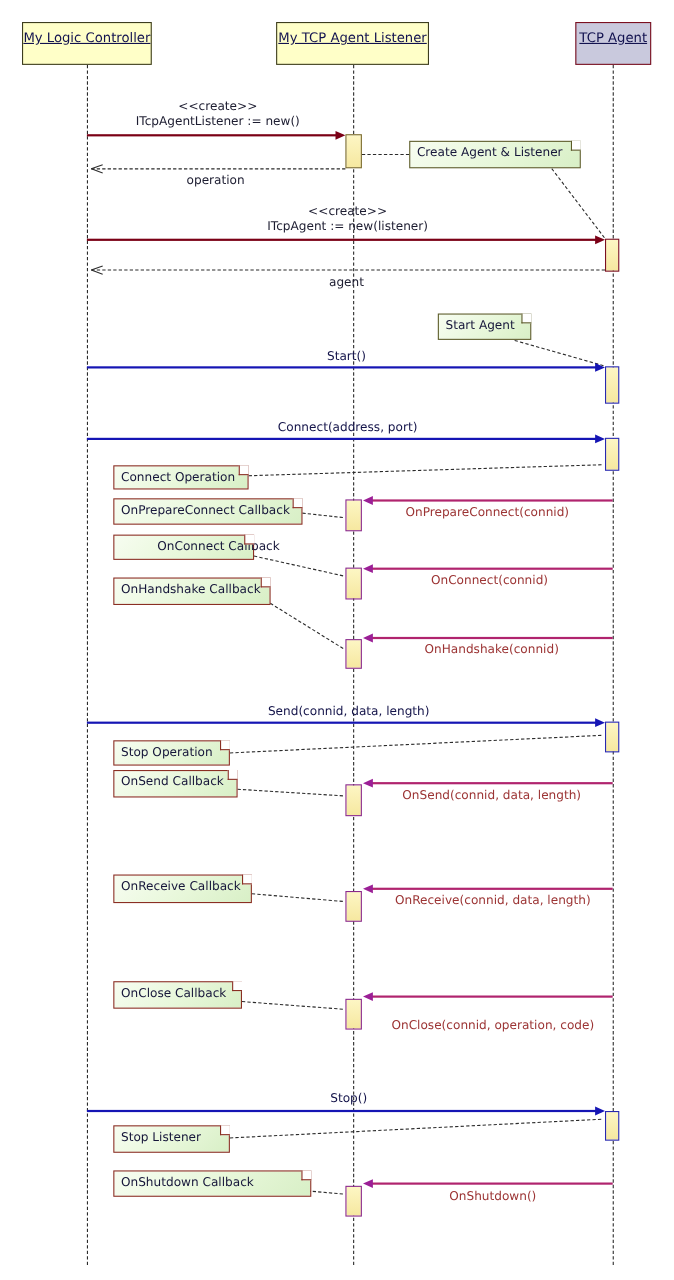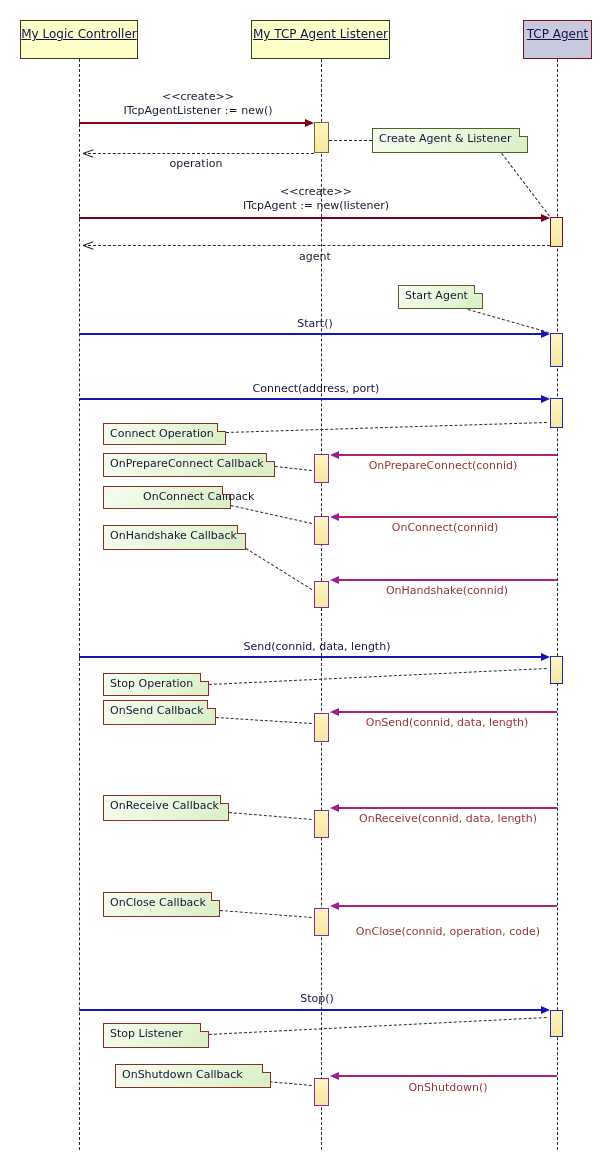--- a/index.html
+++ b/index.html
@@ -196,21 +196,21 @@
         <div>OnReceive Callback</div>
       </div>
       <div class="note" style="left: 103px; top: 892px; width: 117px; height: 25px; border-color: rgb(138, 47, 35);">
         <div class="fold"></div>
         <div>OnClose Callback</div>
       </div>
       <div class="note" style="left: 103px; top: 1023px; width: 106px; height: 25px; border-color: rgb(138, 47, 35);">
         <div class="fold"></div>
         <div>Stop Listener</div>
       </div>
-      <div class="note" style="left: 103px; top: 1064px; width: 156px; height: 24px; border-color: rgb(138, 47, 35); margin-left: 12px;">
+      <div class="note" style="left: 103px; top: 1064px; width: 180px; height: 24px; border-color: rgb(138, 47, 35);">
         <div class="fold"></div>
         <div>OnShutdown Callback</div>
       </div>
     </div>
   <div id="layer-actors">
       <div class="actor-box" style="left: 20px; top: 20px; width: 118px; height: 39px; background: linear-gradient(rgb(255, 255, 200), rgb(255, 255, 200)) rgb(255, 255, 200); border-color: rgb(61, 61, 30); color: rgb(18, 18, 79);">
         <div>My Logic Controller</div>
       </div>
       <div class="actor-box" style="left: 251px; top: 20px; width: 139px; height: 39px; background: linear-gradient(rgb(255, 255, 200), rgb(255, 255, 200)) rgb(255, 255, 200); border-color: rgb(61, 61, 30); color: rgb(18, 18, 79);">
         <div>My TCP Agent Listener</div>

